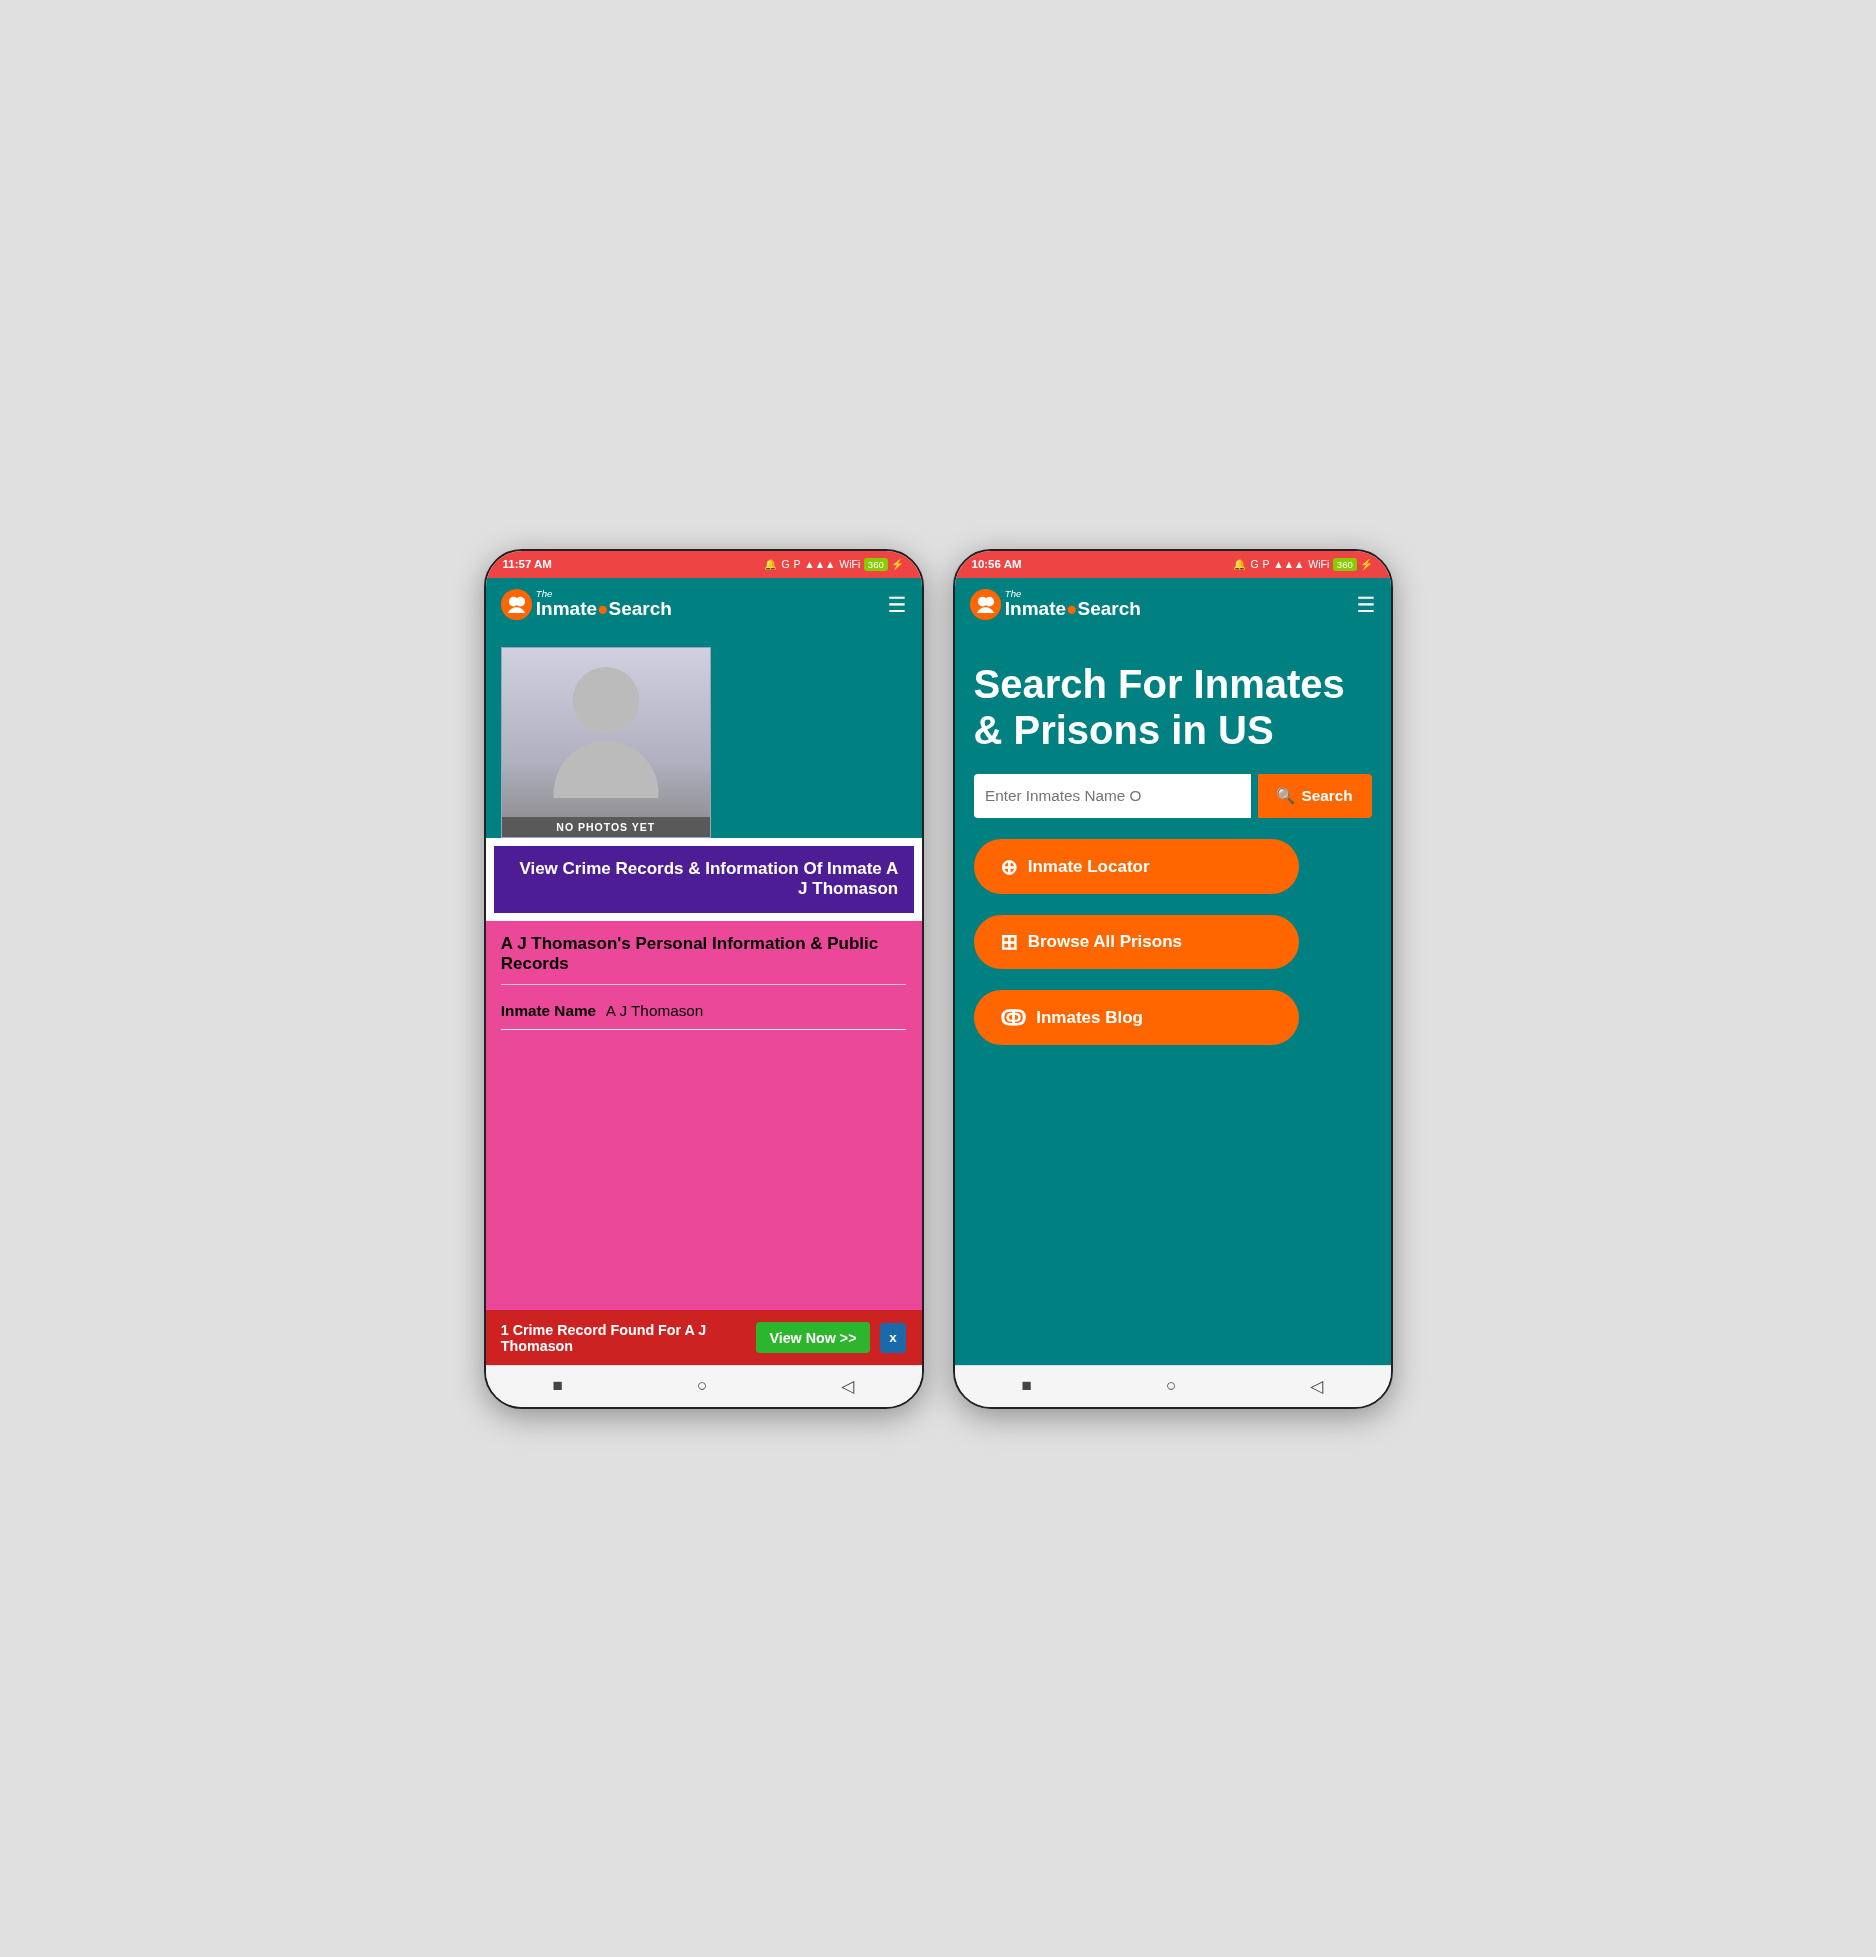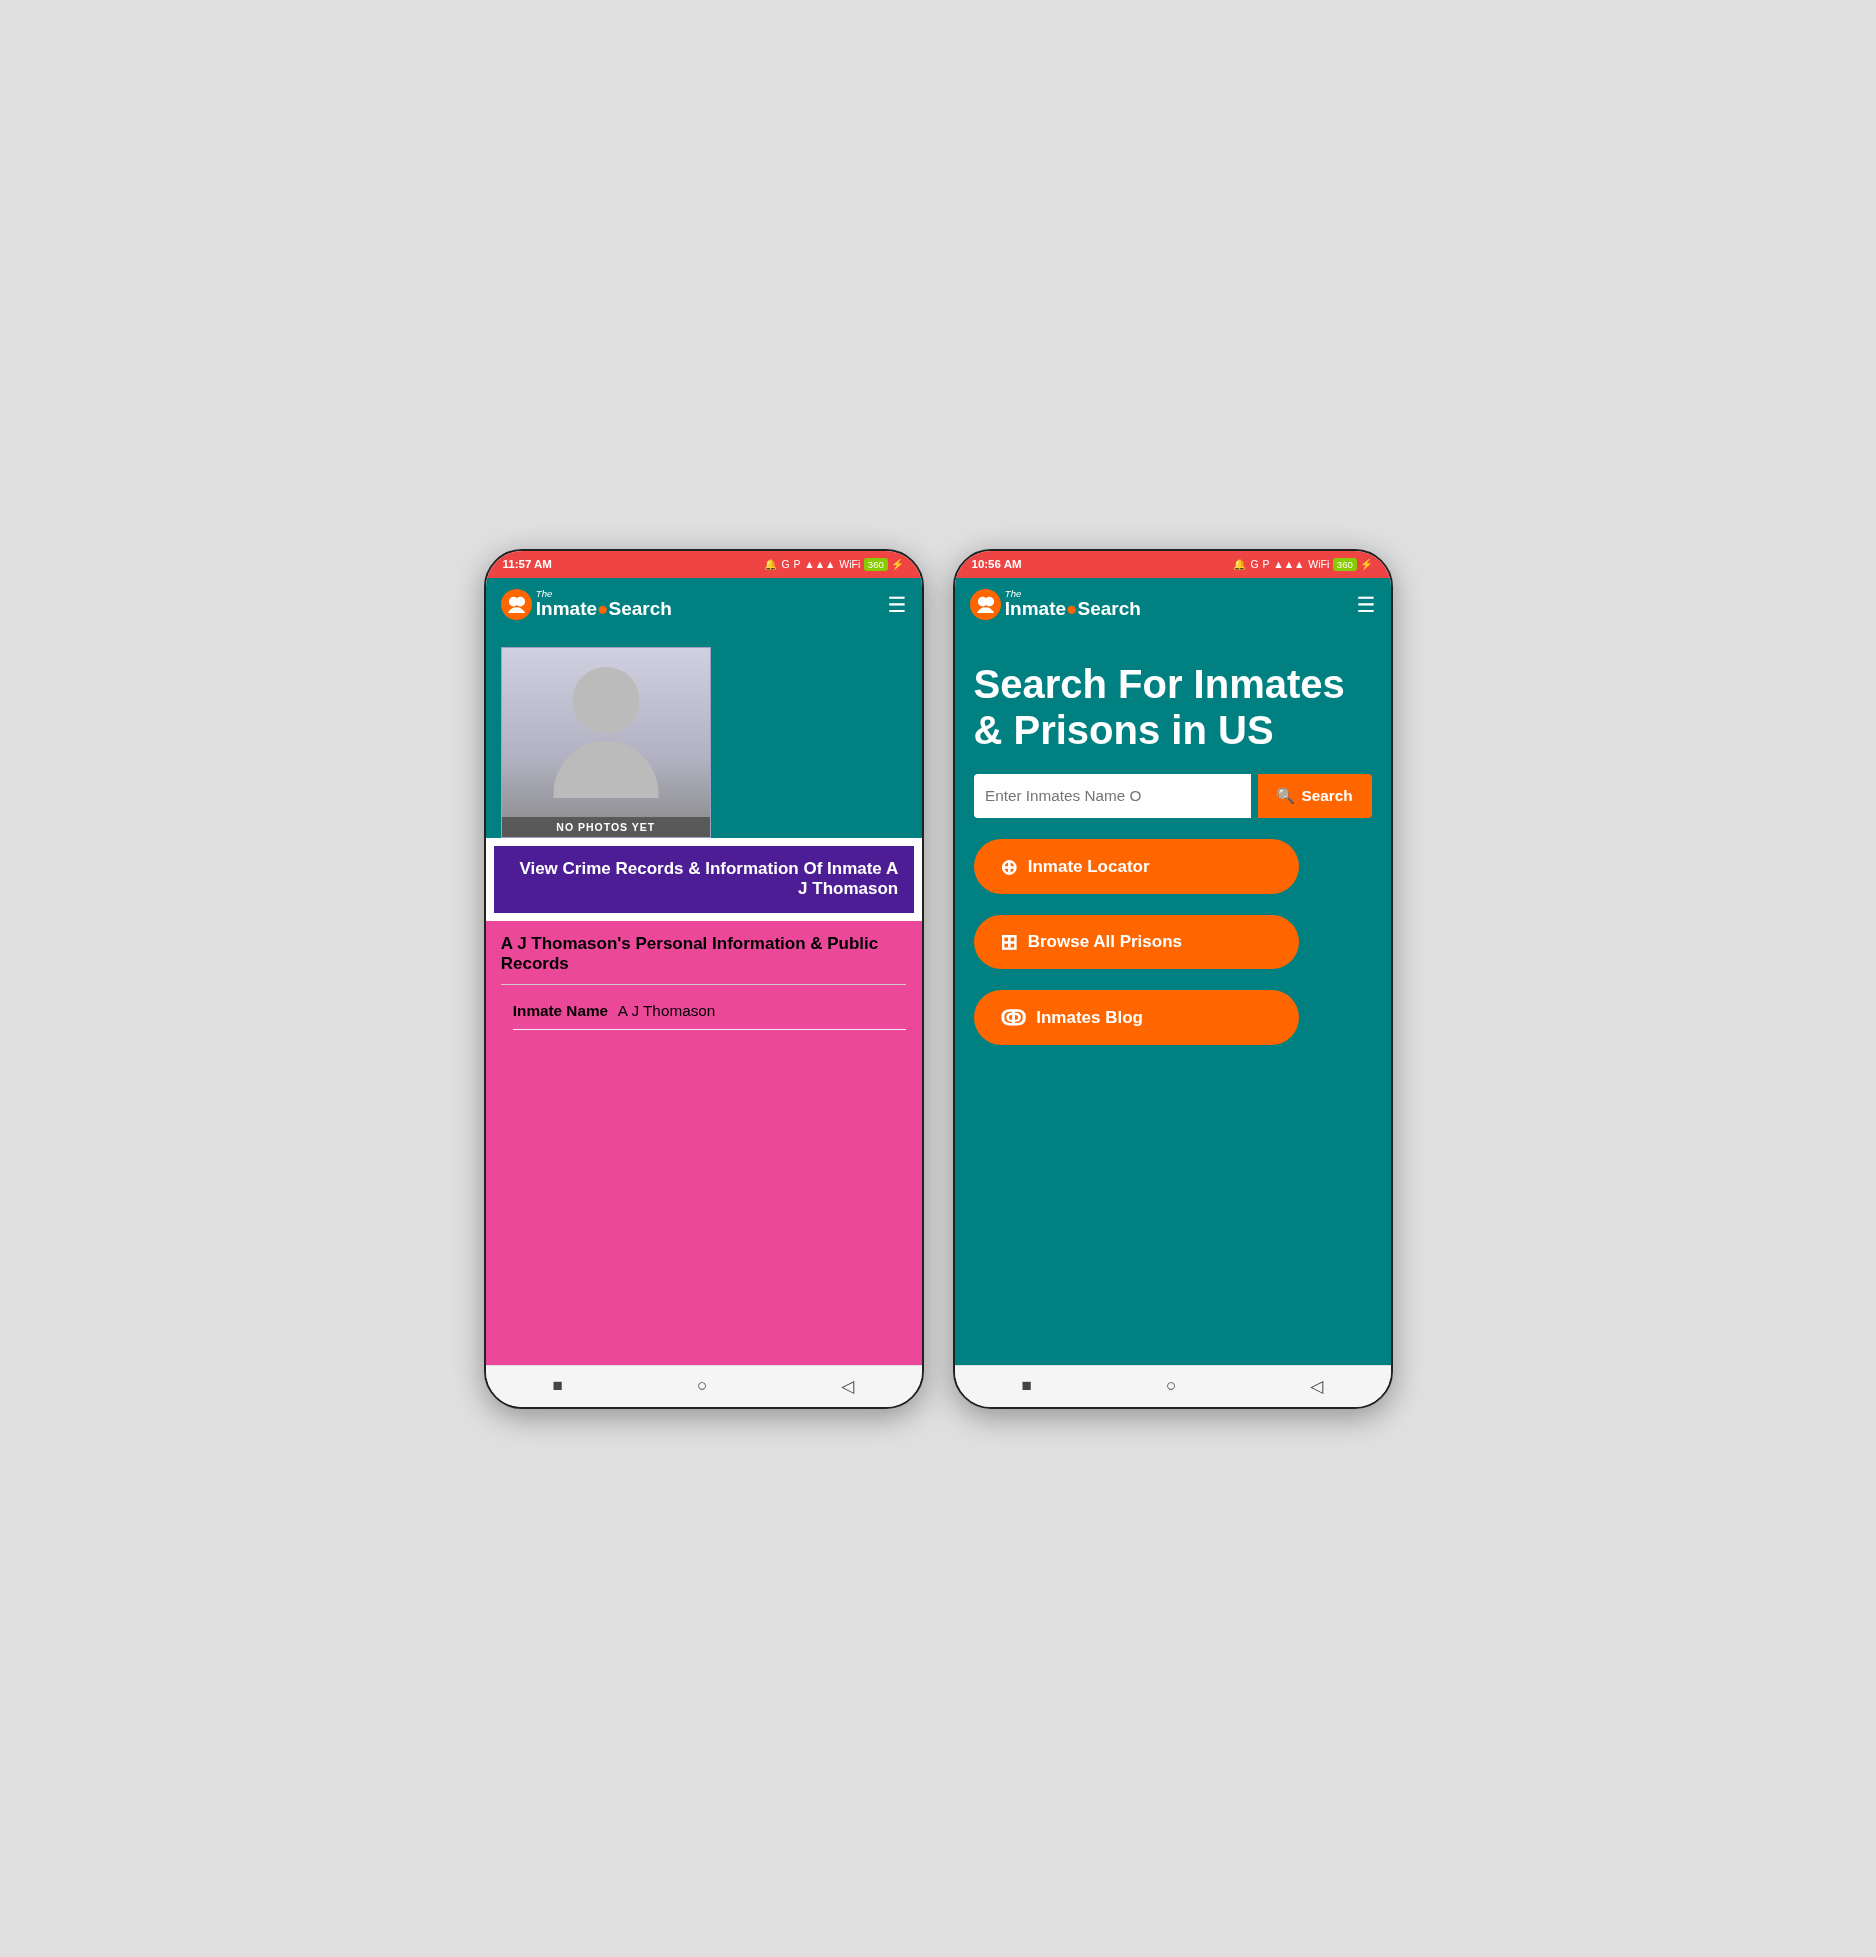--- a/index.html
+++ b/index.html
@@ -165,21 +165,20 @@
     }
     .divider {
       border: none;
       border-top: 1px solid #ccc;
       margin: 7.6px 0;
     }
     .info-row {
       display: flex;
       padding: 9.6px 0;
       border-bottom: 1px solid #eee;
-      margin-left: 12px;
     }
     .info-label {
       font-weight: bold;
       color: #000;
       font-size: 15.3px;
       min-width: 105px;
     }
     .info-value {
       color: #000;
       font-size: 15.3px;
@@ -348,20 +347,27 @@
 
       <div class="info-section">
         <div class="personal-title">A J Thomason's Personal Information &amp; Public Records</div>
         <hr class="divider">
         <div class="info-row">
           <span class="info-label">Inmate Name</span>
           <span class="info-value">A J Thomason</span>
         </div>
       </div>
 
+      <div class="bottom-banner">
+        <div class="banner-text">
+          <span>1 Crime Record Found For </span><span>A J Thomason</span>
+        </div>
+        <button class="view-now-btn">View Now &gt;&gt;</button>
+        <button class="close-x-btn">x</button>
+      </div>
     </div>
 
     <div class="phone-nav-bar">
       <span class="nav-btn">■</span>
       <span class="nav-btn">○</span>
       <span class="nav-btn">◁</span>
     </div>
   </div>
 
   <div class="phone">

